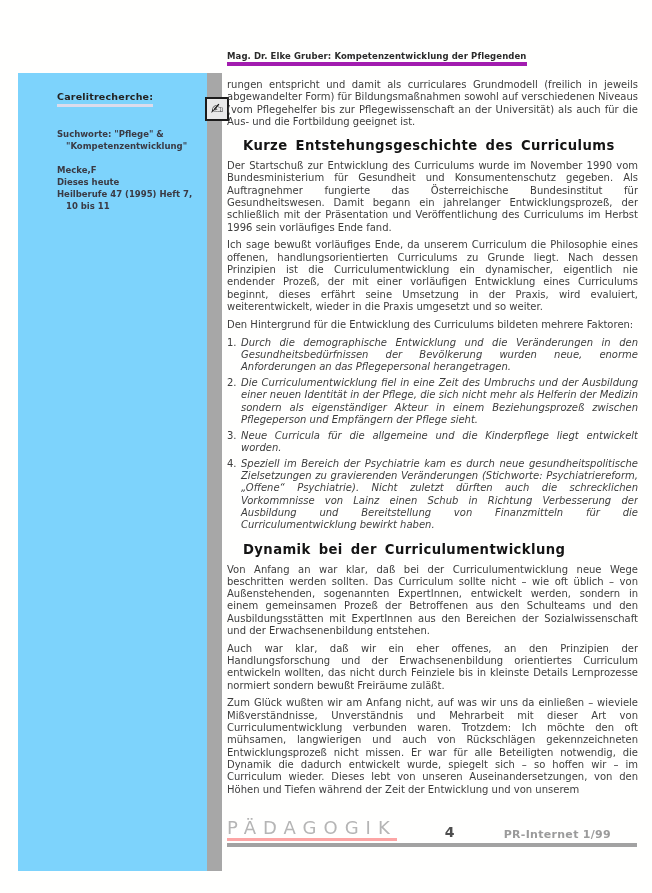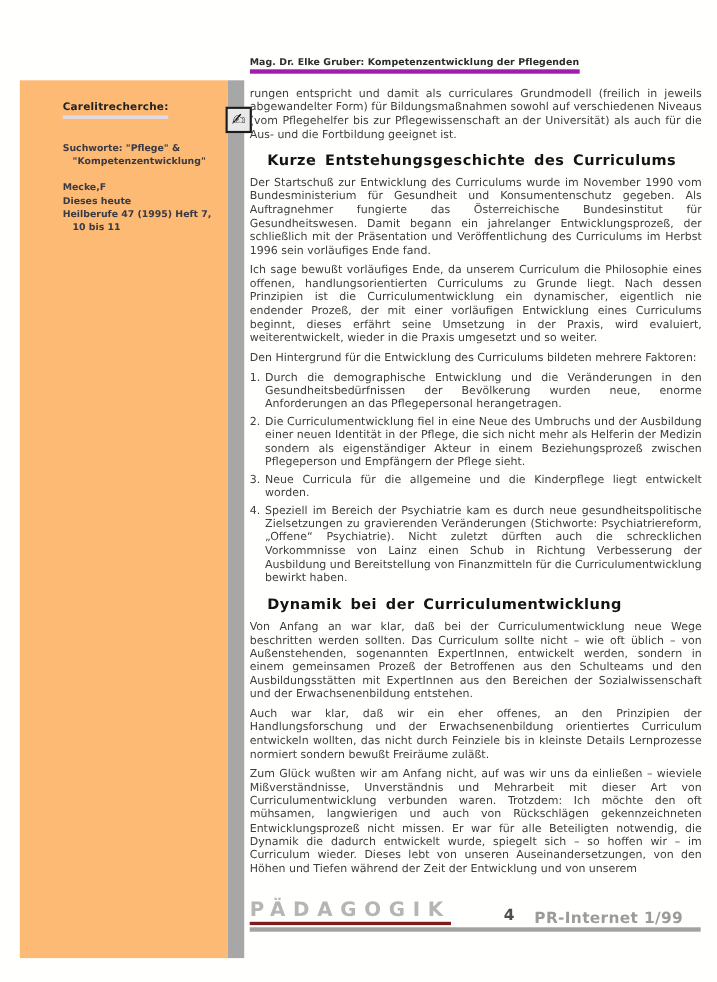--- a/index.html
+++ b/index.html
@@ -3,21 +3,21 @@
 <meta charset="utf-8">
 <style>
   html,body{margin:0;padding:0;background:#ffffff;}
   .page{
     position:relative;width:652px;height:893px;background:#fffffe;
     font-family:"DejaVu Sans","Liberation Sans",sans-serif;overflow:hidden;
   }
   
   .sidebar{
     position:absolute;left:18px;top:73px;width:189px;height:798px;
-    background:#fdba74;box-sizing:border-box;
+    background:#7dd3fc;box-sizing:border-box;
     padding:12px 8px 0 39px;color:#33333b;
   }
   .sb-title{
     font-size:9.5px;font-weight:bold;letter-spacing:.2px;color:#222;
     display:inline-block;border-bottom:3px solid #dcdcec;padding-bottom:2px;
     margin-bottom:21px;
   }
   .sb-block{margin-bottom:12px;font-size:8.5px;line-height:12px;font-weight:bold;color:#3a3a44;}
   .sb-line{padding-left:9px;text-indent:-9px;}
   .sb-line.cont{padding-left:9px;text-indent:0;}
@@ -43,34 +43,34 @@
   .main p{
     margin:0 0 5.5px 0;font-size:10px;line-height:12.3px;text-align:justify;
   }
   .main h2{
     margin:9px 0 6px 16px;font-size:13.2px;line-height:17px;font-weight:bold;
     color:#141414;letter-spacing:.4px;word-spacing:3px;
   }
   .nlist{margin:0 0 5px 0;}
   .nlist-item{display:flex;margin:0 0 3.5px 0;font-size:10px;line-height:12.3px;}
   .nlist-marker{flex:0 0 14px;}
-  .nlist-text{flex:1;text-align:justify;}
+  .nlist-text{flex:1;text-align:justify;font-style:italic;}
   
   .footer{position:absolute;left:227px;top:818px;width:410px;}
   .footer-row{display:flex;align-items:flex-end;}
   .footer-brand{
-    font-size:18px;font-weight:bold;color:#b5b5b5;letter-spacing:7px;
-    border-bottom:3px solid #7f1d1d;line-height:20px;
+    font-size:18px;font-weight:normal;color:#b5b5b5;letter-spacing:7px;
+    border-bottom:3px solid #fca5a5;line-height:20px;
   }
   .footer-pagenum{
     font-size:14px;font-weight:bold;color:#4e4e4e;margin-left:48px;line-height:18px;
   }
   .footer-issue{
-    margin-left:auto;font-size:14px;font-weight:bold;color:#9b9b9b;
-    letter-spacing:.3px;line-height:12px;margin-right:16px;
+    margin-left:auto;font-size:11px;font-weight:bold;color:#9b9b9b;
+    letter-spacing:.3px;line-height:12px;margin-right:26px;
   }
   .footer-rule{margin-top:2px;height:4px;background:#a2a2a2;}
 </style>
 </head>
 <body>
 
 <div class="page">
 
   <div class="sidebar">
     <div class="sb-title">Carelitrecherche:</div>
@@ -101,21 +101,21 @@
     <p>Ich sage bewußt vorläufiges Ende, da unserem Curriculum die Philosophie eines offenen, handlungsorientierten Curriculums zu Grunde liegt. Nach dessen Prinzipien ist die Curriculumentwicklung ein dynamischer, eigentlich nie endender Prozeß, der mit einer vorläufigen Entwicklung eines Curriculums beginnt, dieses erfährt seine Umsetzung in der Praxis, wird evaluiert, weiterentwickelt, wieder in die Praxis umgesetzt und so weiter.</p>
     <p>Den Hintergrund für die Entwicklung des Curriculums bildeten mehrere Faktoren:</p>
 
     <div class="nlist">
       <div class="nlist-item">
         <span class="nlist-marker">1.</span>
         <span class="nlist-text">Durch die demographische Entwicklung und die Veränderungen in den Gesundheitsbedürfnissen der Bevölkerung wurden neue, enorme Anforderungen an das Pflegepersonal herangetragen.</span>
       </div>
       <div class="nlist-item">
         <span class="nlist-marker">2.</span>
-        <span class="nlist-text">Die Curriculumentwicklung fiel in eine Neue des Umbruchs und der Ausbildung einer neuen Identität in der Pflege, die sich nicht mehr als Helferin der Medizin sondern als eigenständiger Akteur in einem Beziehungsprozeß zwischen Pflegeperson und Empfängern der Pflege sieht.</span>
+        <span class="nlist-text">Die Curriculumentwicklung fiel in eine Zeit des Umbruchs und der Ausbildung einer neuen Identität in der Pflege, die sich nicht mehr als Helferin der Medizin sondern als eigenständiger Akteur in einem Beziehungsprozeß zwischen Pflegeperson und Empfängern der Pflege sieht.</span>
       </div>
       <div class="nlist-item">
         <span class="nlist-marker">3.</span>
         <span class="nlist-text">Neue Curricula für die allgemeine und die Kinderpflege liegt entwickelt worden.</span>
       </div>
       <div class="nlist-item">
         <span class="nlist-marker">4.</span>
         <span class="nlist-text">Speziell im Bereich der Psychiatrie kam es durch neue gesundheitspolitische Zielsetzungen zu gravierenden Veränderungen (Stichworte: Psychiatriereform, „Offene“ Psychiatrie). Nicht zuletzt dürften auch die schrecklichen Vorkommnisse von Lainz einen Schub in Richtung Verbesserung der Ausbildung und Bereitstellung von Finanzmitteln für die Curriculumentwicklung bewirkt haben.</span>
       </div>
     </div>

